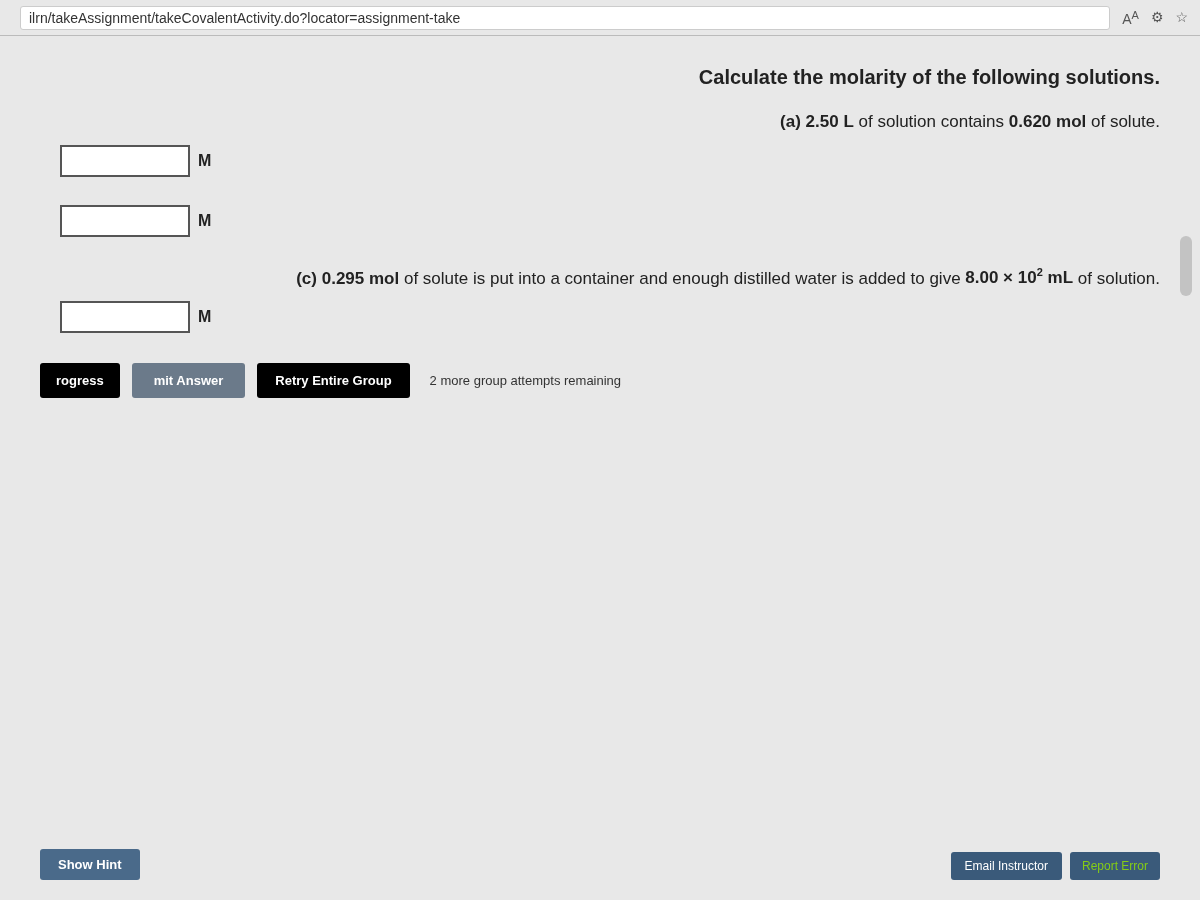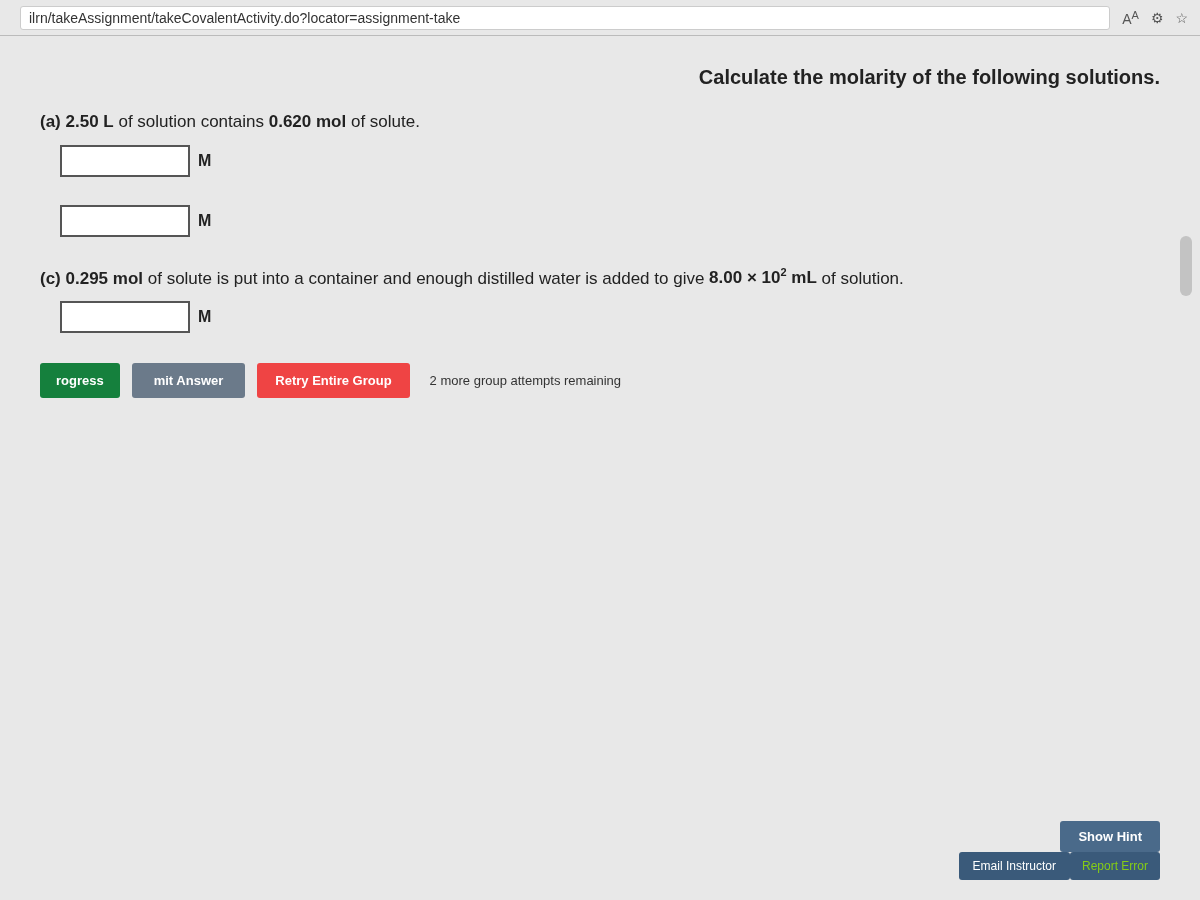--- a/index.html
+++ b/index.html
@@ -43,21 +43,21 @@
       margin: 0 80px 0 10px;
     }
 
     .browser-icons {
       position: absolute;
       right: 12px;
       top: 50%;
       transform: translateY(-50%);
       display: flex;
       gap: 12px;
-      align-items: center;
+      align-items: flex-start;
     }
 
     .browser-icon {
       font-size: 14px;
       color: #555;
       cursor: pointer;
     }
 
     
     .content-area {
@@ -78,20 +78,21 @@
 
     .question-block {
       margin-bottom: 28px;
     }
 
     .question-label {
       font-size: 17px;
       color: #222;
       margin-bottom: 10px;
       line-height: 1.5;
+      text-align: right;
     }
 
     .question-label strong {
       font-weight: bold;
     }
 
     sup {
       font-size: 11px;
       vertical-align: super;
     }
@@ -120,21 +121,21 @@
 
     
     .buttons-area {
       display: flex;
       align-items: center;
       gap: 12px;
       margin-top: 30px;
     }
 
     .progress-btn {
-      background-color: #15803d;
+      background-color: #000000;
       color: white;
       border: none;
       padding: 10px 16px;
       font-size: 13px;
       cursor: pointer;
       font-weight: bold;
       border-radius: 3px;
     }
 
     .submit-btn {
@@ -142,21 +143,21 @@
       color: white;
       border: none;
       padding: 10px 22px;
       font-size: 13px;
       cursor: pointer;
       font-weight: bold;
       border-radius: 3px;
     }
 
     .retry-btn {
-      background-color: #ef4444;
+      background-color: #000000;
       color: white;
       border: none;
       padding: 10px 18px;
       font-size: 13px;
       cursor: pointer;
       font-weight: bold;
       border-radius: 3px;
     }
 
     .attempts-text {
@@ -168,36 +169,36 @@
     
     .bottom-area {
       position: absolute;
       bottom: 20px;
       left: 0;
       right: 0;
       display: flex;
       justify-content: space-between;
       align-items: flex-end;
       padding: 0 40px;
-      flex-direction: column;
     }
 
     .show-hint-btn {
       background-color: #4a6a8a;
       color: white;
       border: none;
       padding: 8px 18px;
       font-size: 13px;
       cursor: pointer;
       font-weight: bold;
       border-radius: 3px;
     }
 
     .bottom-right-buttons {
       display: flex;
+      gap: 8px;
       align-items: center;
     }
 
     .email-instructor-btn {
       background-color: #3a5a7a;
       color: white;
       border: none;
       padding: 7px 14px;
       font-size: 12px;
       cursor: pointer;

